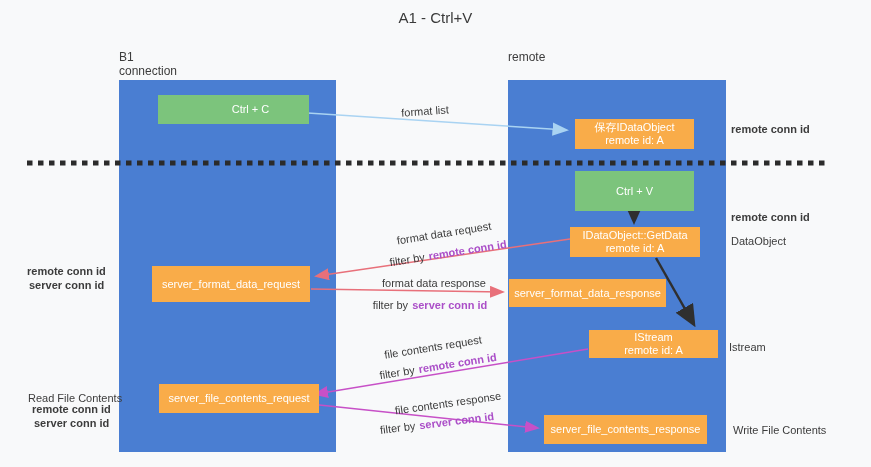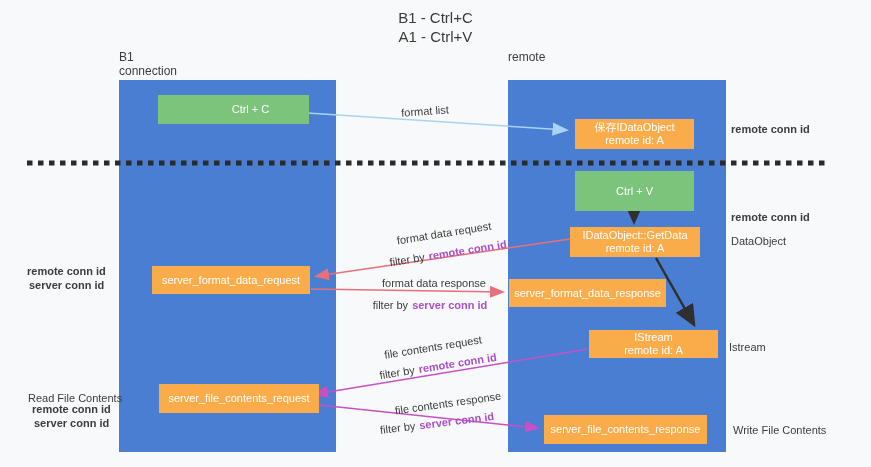--- a/index.html
+++ b/index.html
@@ -19,21 +19,20 @@
   .greenlbl{color:#58b558;}
   .side-label{position:absolute;z-index:3;white-space:nowrap;font-size:11px;color:#3c3c3c;}
   .side-label.bold{font-weight:bold;}
 </style>
 </head>
 <body>
 
 <div class="stage">
 
   <div class="title">
-    <div>B1 - Ctrl+C</div>
     <div>A1 - Ctrl+V</div>
   </div>
 
   <div class="lane-header" style="left:119px;top:50px;width:217px;">
     <div>B1</div>
     <div>connection</div>
   </div>
   <div class="lane-header" style="left:508px;top:50px;width:218px;">
     <div>remote</div>
   </div>
@@ -77,21 +76,21 @@
 
   <div class="box green" style="left:575px;top:171px;width:119px;height:40px;">
     <div>Ctrl + V</div>
   </div>
 
   <div class="box orange" style="left:570px;top:227px;width:130px;height:30px;">
     <div>IDataObject::GetData</div>
     <div>remote id: A</div>
   </div>
 
-  <div class="box orange" style="left:152px;top:266px;width:158px;height:28px;">
+  <div class="box orange" style="left:152px;top:266px;width:158px;height:36px;">
     <div>server_format_data_request</div>
   </div>
 
   <div class="box orange" style="left:509px;top:279px;width:157px;height:28px;">
     <div>server_format_data_response</div>
   </div>
 
   <div class="box orange" style="left:589px;top:330px;width:129px;height:28px;">
     <div>IStream</div>
     <div>remote id: A</div>

